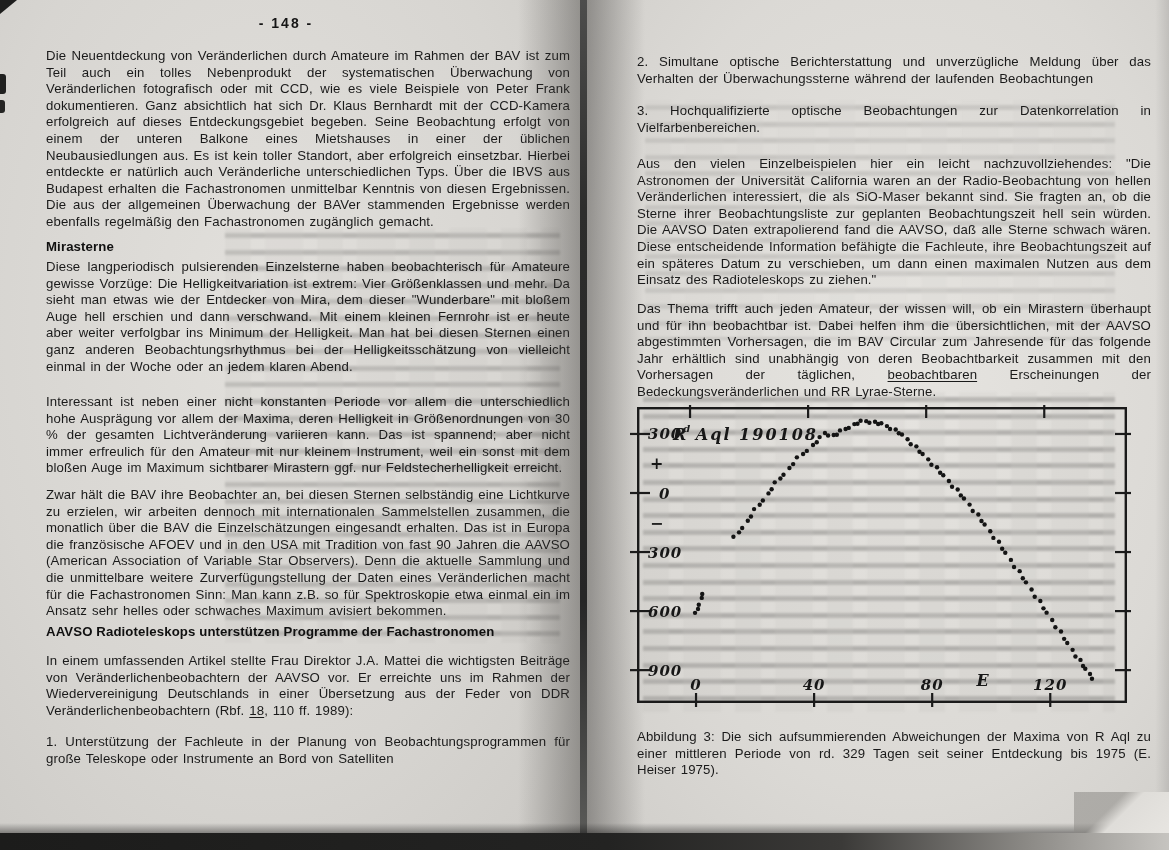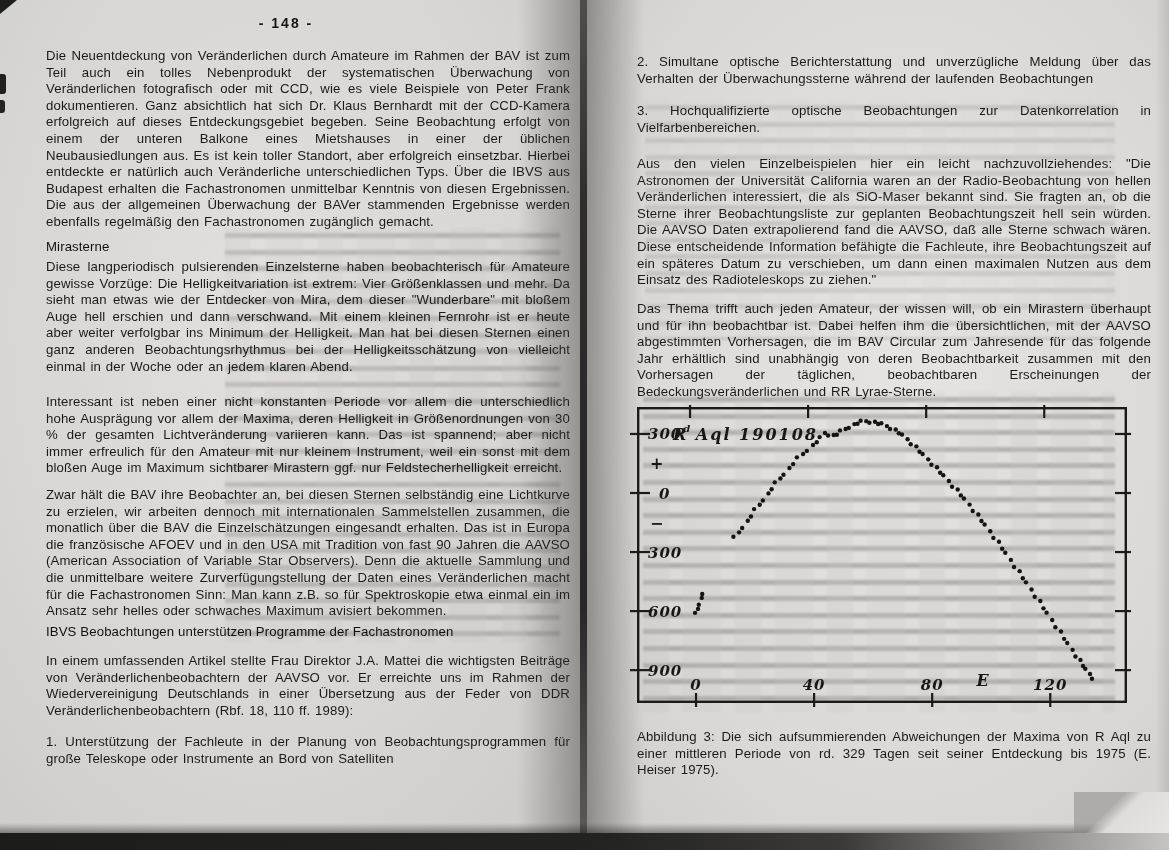--- a/index.html
+++ b/index.html
@@ -8,24 +8,24 @@
   .abs{position:absolute;margin:0;}
   
   .page{position:absolute;top:0;height:833px;}
   .page-left{left:0;width:585px;
     background:radial-gradient(ellipse at 45% 38%,#e2e0dc 0%,#d7d5d1 62%,#cccac6 100%);}
   .page-right{left:585px;width:584px;
     background:radial-gradient(ellipse at 55% 45%,#e6e4e0 0%,#dbd9d5 65%,#cfcdc9 100%);}
   
   .body{font-size:13.2px;line-height:16.6px;color:#1a1a1a;text-align:justify;
         letter-spacing:.12px;word-spacing:1.1px;}
-  .hd{font-size:13.2px;line-height:16.6px;color:#101010;font-weight:400;
+  .hd{font-size:13.2px;line-height:16.6px;color:#101010;font-weight:700;
       letter-spacing:.12px;}
   .pagenum{font-size:14px;color:#151515;text-align:center;letter-spacing:2px;font-weight:600;}
-  .u{text-underline-offset:2px;margin-top:37px;}
+  .u{text-decoration:underline;text-underline-offset:2px;margin-top:37px;}
   .lcol{left:46px;width:524px;}
   .rcol{left:52px;width:514px;}
   
   .gutter-core{position:absolute;left:580px;top:0;width:7px;height:833px;
     background:linear-gradient(180deg,#4d4d4c,#2d2d2c 25%,#262626 72%,#5a5a58);}
   .gutter-left{position:absolute;left:518px;top:0;width:62px;height:833px;
     background:linear-gradient(90deg,rgba(60,58,55,0),rgba(55,53,50,.40));}
   .gutter-right{position:absolute;left:587px;top:0;width:58px;height:833px;
     background:linear-gradient(90deg,rgba(50,48,46,.42),rgba(50,48,46,0));}
   .bottom-shadow{position:absolute;left:0;top:823px;width:1169px;height:10px;
@@ -62,21 +62,21 @@
 <div class="stage">
 
   <div class="page page-left">
     <div class="ghost" style="left:225px;top:228px;width:335px;height:415px;"></div>
     <p class="abs pagenum lcol" style="top:15px;transform:translateX(-22px);">- 148 -</p>
     <p class="abs body lcol" style="top:48px;">Die Neuentdeckung von Veränderlichen durch Amateure im Rahmen der BAV ist zum Teil auch ein tolles Nebenprodukt der systematischen Überwachung von Veränderlichen fotografisch oder mit CCD, wie es viele Beispiele von Peter Frank dokumentieren. Ganz absichtlich hat sich Dr. Klaus Bernhardt mit der CCD-Kamera erfolgreich auf dieses Entdeckungsgebiet begeben. Seine Beobachtung erfolgt von einem der unteren Balkone eines Mietshauses in einer der üblichen Neubausiedlungen aus. Es ist kein toller Standort, aber erfolgreich einsetzbar. Hierbei entdeckte er natürlich auch Veränderliche unterschiedlichen Typs. Über die IBVS aus Budapest erhalten die Fachastronomen unmittelbar Kenntnis von diesen Ergebnissen. Die aus der allgemeinen Überwachung der BAVer stammenden Ergebnisse werden ebenfalls regelmäßig den Fachastronomen zugänglich gemacht.</p>
     <h3 class="abs hd lcol" style="top:239px;">Mirasterne</h3>
     <p class="abs body lcol" style="top:259px;">Diese langperiodisch pulsierenden Einzelsterne haben beobachterisch für Amateure gewisse Vorzüge: Die Helligkeitvariation ist extrem: Vier Größenklassen und mehr. Da sieht man etwas wie der Entdecker von Mira, dem dieser "Wunderbare" mit bloßem Auge hell erschien und dann verschwand. Mit einem kleinen Fernrohr ist er heute aber weiter verfolgbar ins Minimum der Helligkeit. Man hat bei diesen Sternen einen ganz anderen Beobachtungsrhythmus bei der Helligkeitsschätzung von vielleicht einmal in der Woche oder an jedem klaren Abend.</p>
     <p class="abs body lcol" style="top:394px;">Interessant ist neben einer nicht konstanten Periode vor allem die unterschiedlich hohe Ausprägung vor allem der Maxima, deren Helligkeit in Größenordnungen von 30 % der gesamten Lichtveränderung variieren kann. Das ist spannend; aber nicht immer erfreulich für den Amateur mit nur kleinem Instrument, weil ein sonst mit dem bloßen Auge im Maximum sichtbarer Mirastern ggf. nur Feldstecherhelligkeit erreicht.</p>
     <p class="abs body lcol" style="top:487px;">Zwar hält die BAV ihre Beobachter an, bei diesen Sternen selbständig eine Lichtkurve zu erzielen, wir arbeiten dennoch mit internationalen Sammelstellen zusammen, die monatlich über die BAV die Einzelschätzungen eingesandt erhalten. Das ist in Europa die französische AFOEV und in den USA mit Tradition von fast 90 Jahren die AAVSO (American Association of Variable Star Observers). Denn die aktuelle Sammlung und die unmittelbare weitere Zurverfügungstellung der Daten eines Veränderlichen macht für die Fachastronomen Sinn: Man kann z.B. so für Spektroskopie etwa einmal ein im Ansatz sehr helles oder schwaches Maximum avisiert bekommen.</p>
-    <h3 class="abs hd lcol" style="top:624px;">IBVS Beobachtungen unterstützen Programme der Fachastronomen</h3>
+    <h3 class="abs hd lcol" style="top:624px;">AAVSO Radioteleskops unterstützen Programme der Fachastronomen</h3>
     <p class="abs body lcol" style="top:653px;">
       <span>In einem umfassenden Artikel stellte Frau Direktor J.A. Mattei die wichtigsten Beiträge von Veränderlichenbeobachtern der AAVSO vor. Er erreichte uns im Rahmen der Wiedervereinigung Deutschlands in einer Übersetzung aus der Feder von DDR Veränderlichenbeobachtern (Rbf. </span><span class="u">18</span><span>, 110 ff. 1989):</span>
     </p>
     <p class="abs body lcol" style="top:734px;">1. Unterstützung der Fachleute in der Planung von Beobachtungsprogrammen für große Teleskope oder Instrumente an Bord von Satelliten</p>
   </div>
 
   <div class="page page-right">
     <div class="ghost" style="left:60px;top:100px;width:470px;height:240px;opacity:.10;"></div>
     <div class="ghost" style="left:58px;top:392px;width:472px;height:320px;opacity:.20;"></div>
     <p class="abs body rcol" style="top:54px;">2. Simultane optische Berichterstattung und unverzügliche Meldung über das Verhalten der Überwachungssterne während der laufenden Beobachtungen</p>

